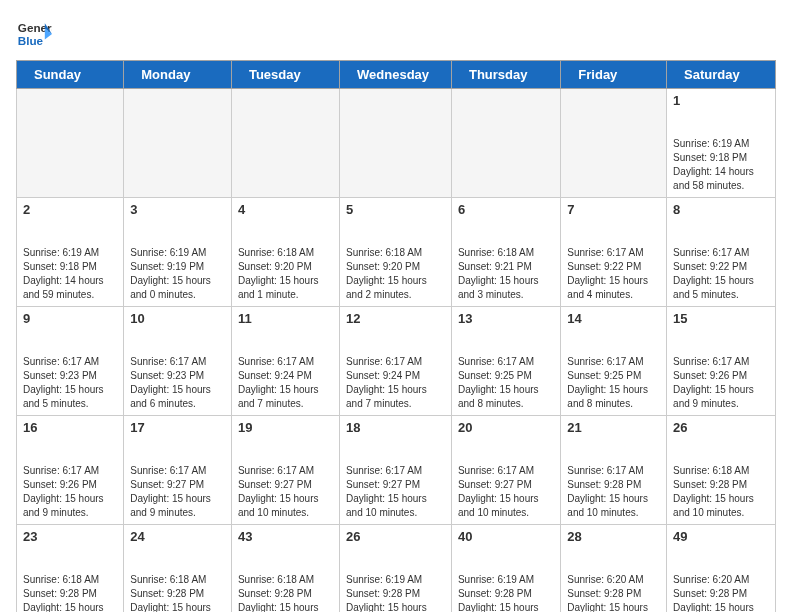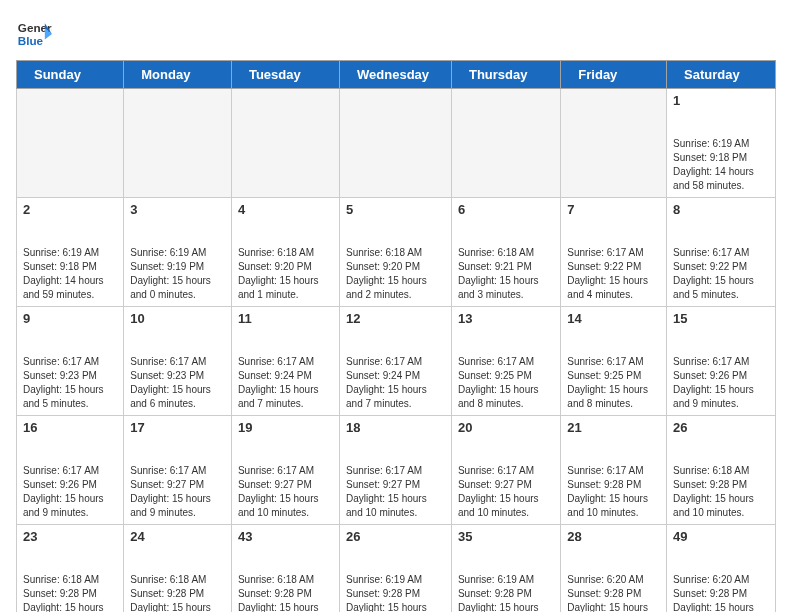--- a/index.html
+++ b/index.html
@@ -303,21 +303,21 @@
 and 9 minutes.</div>
         </td>
         <td>
           <span class="day-number">26</span>
           <div class="day-info">Sunrise: 6:19 AM
 Sunset: 9:28 PM
 Daylight: 15 hours
 and 9 minutes.</div>
         </td>
         <td>
-          <span class="day-number">35</span>
+          <span class="day-number">40</span>
           <div class="day-info">Sunrise: 6:19 AM
 Sunset: 9:28 PM
 Daylight: 15 hours
 and 9 minutes.</div>
         </td>
         <td>
           <span class="day-number">28</span>
           <div class="day-info">Sunrise: 6:20 AM
 Sunset: 9:28 PM
 Daylight: 15 hours

